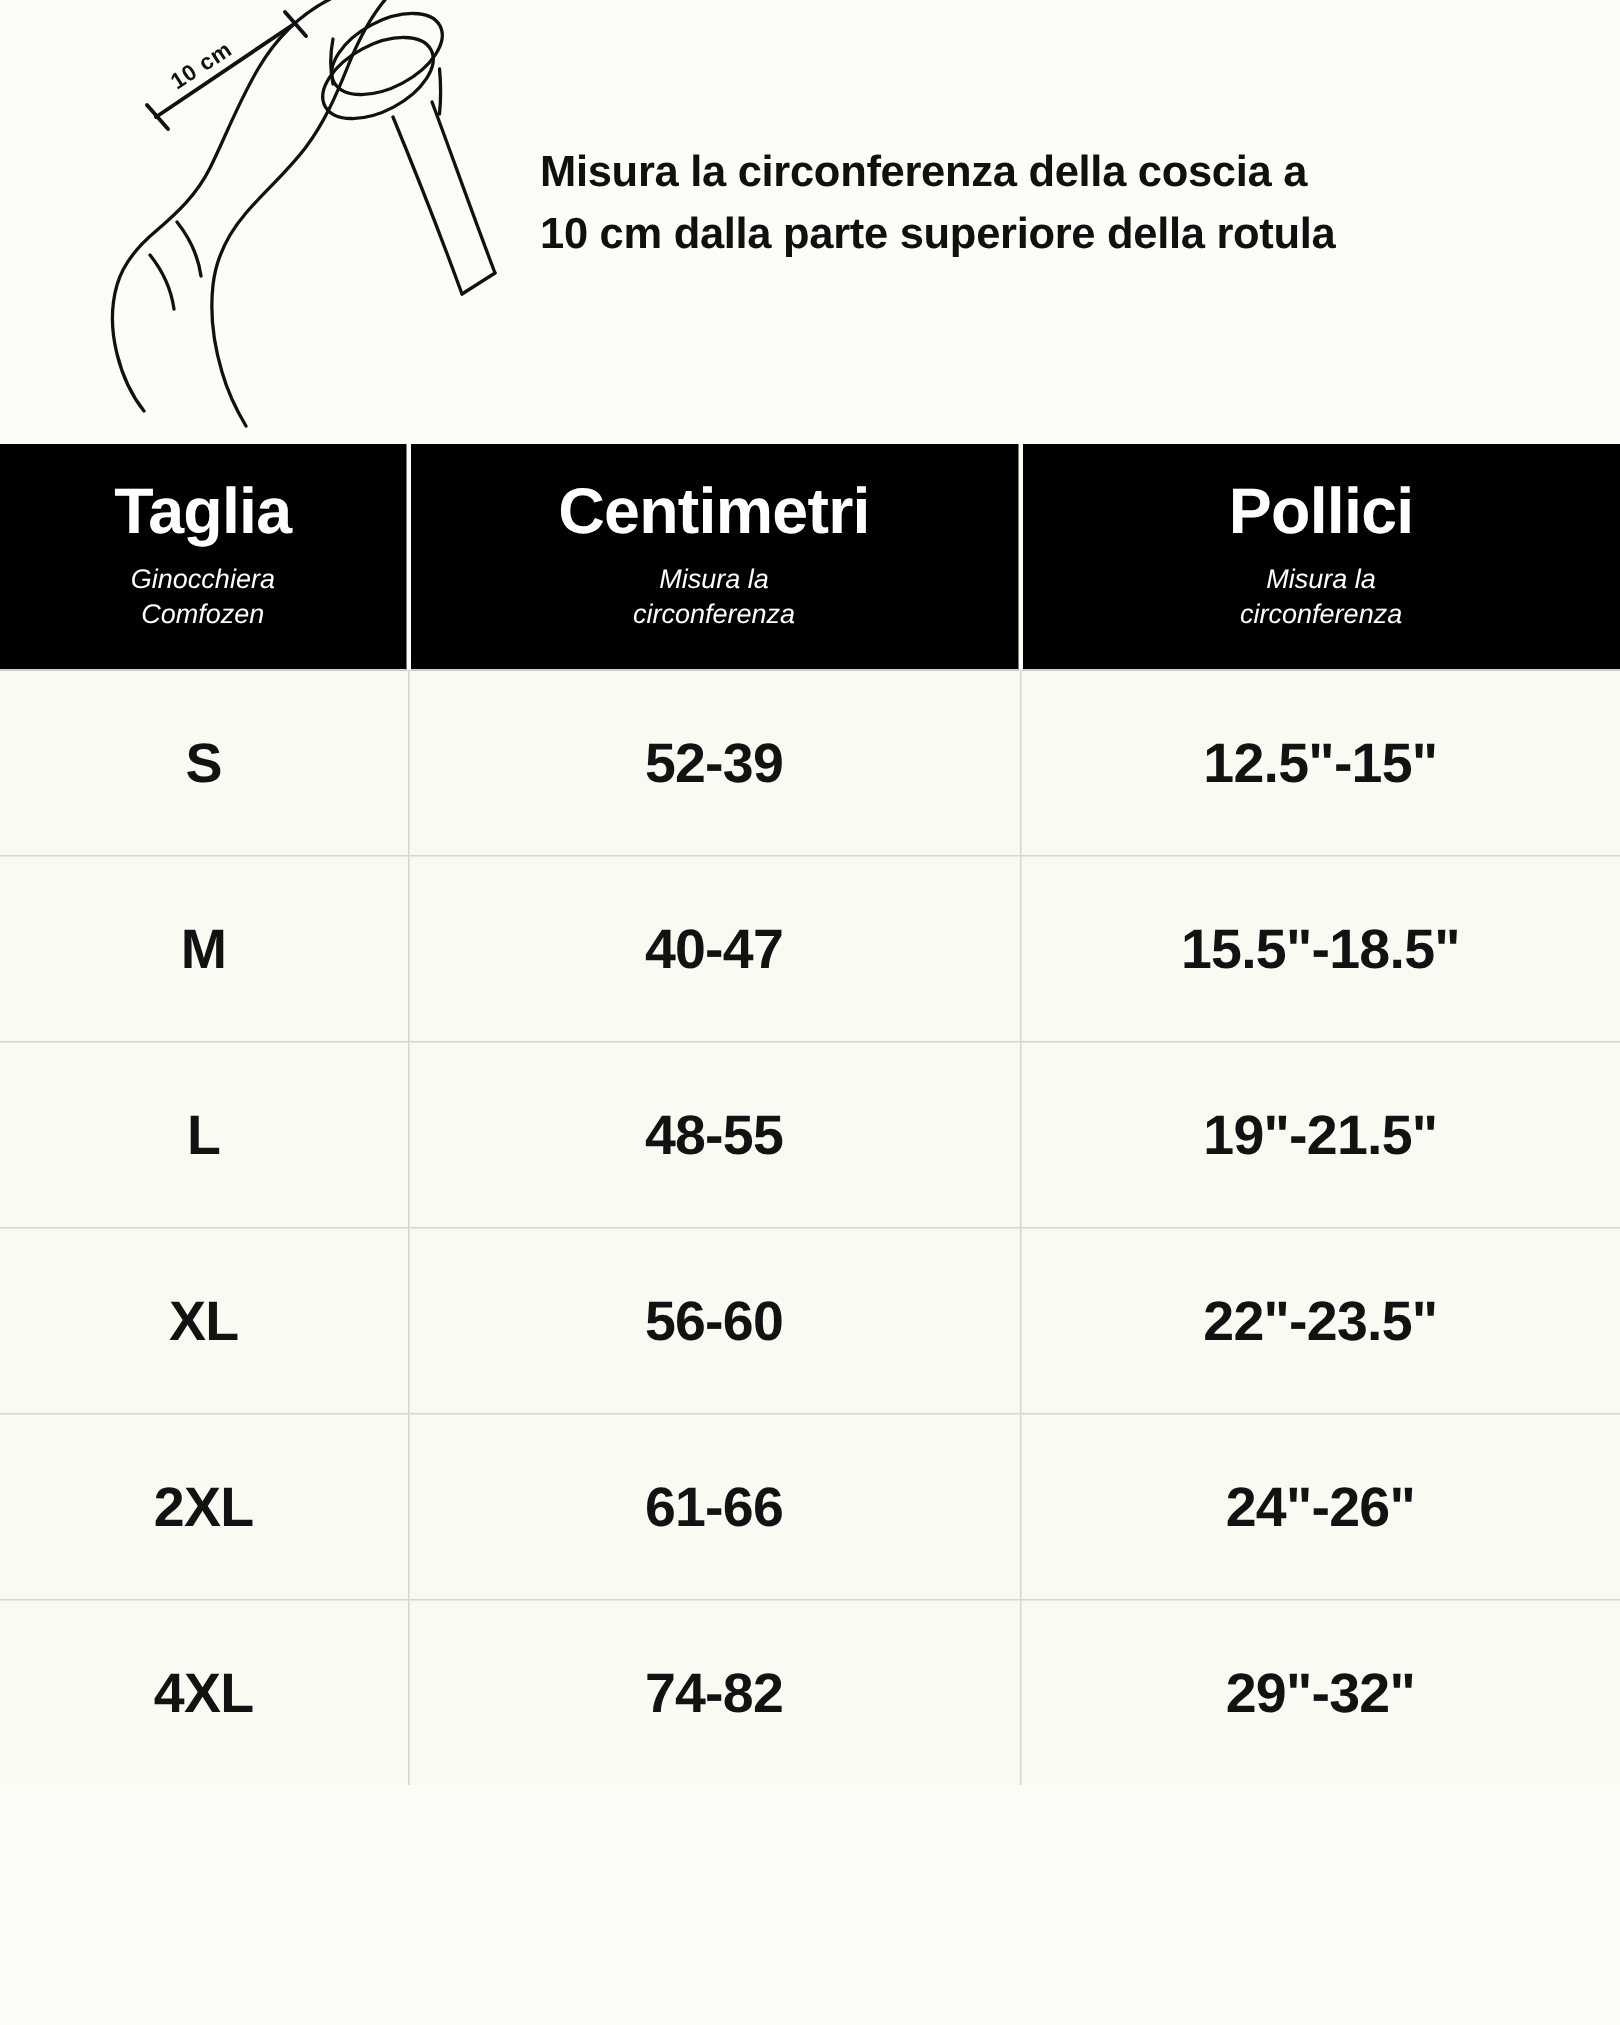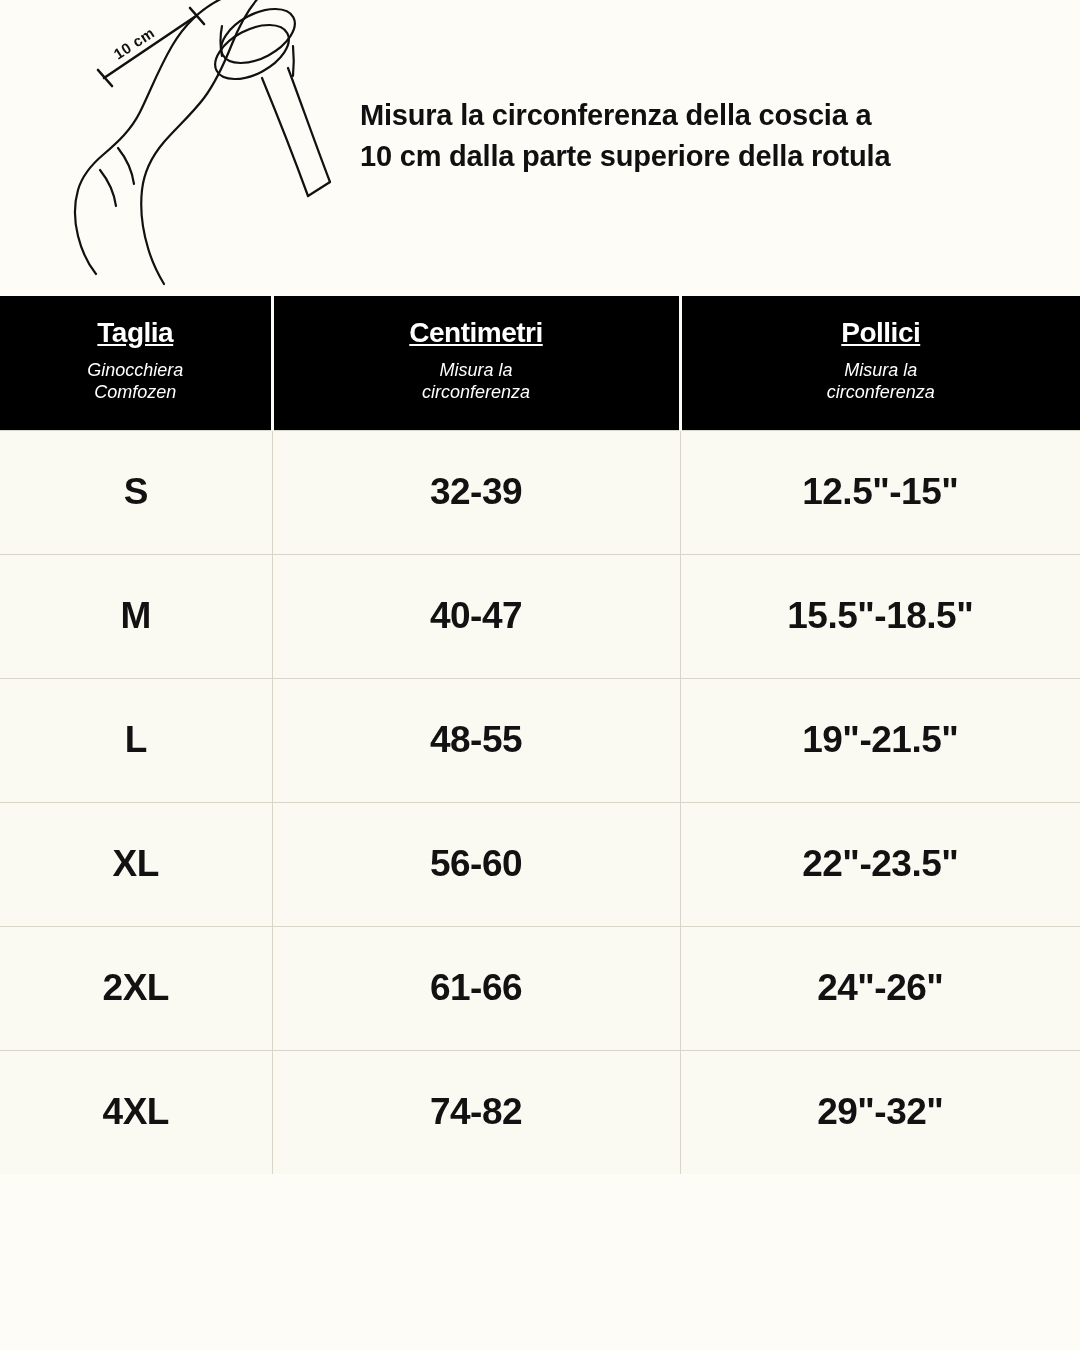--- a/index.html
+++ b/index.html
@@ -57,26 +57,25 @@
     background: #000000;
     color: #ffffff;
     padding: 22px 10px 26px 10px;
     vertical-align: top;
     border-right: 3px solid #fdfcf6;
   }
   .size-table thead th:last-child { border-right: none; }
 
   .th-title {
     display: block;
-    font-size: 28px;
+    font-size: 43px;
     font-weight: bold;
     line-height: 1.1;
     letter-spacing: -0.5px;
     margin-bottom: 10px;
-    text-decoration: underline;
   }
   .th-sub {
     display: block;
     font-size: 18px;
     font-style: italic;
     font-weight: normal;
     line-height: 1.25;
     color: #ffffff;
   }
   .th-sub-line { display: block; }
@@ -173,21 +172,21 @@
         <span class="th-sub">
           <span class="th-sub-line">Misura la</span>
           <span class="th-sub-line">circonferenza</span>
         </span>
       </th>
     </tr>
   </thead>
   <tbody>
     <tr>
       <td>S</td>
-      <td>32-39</td>
+      <td>52-39</td>
       <td>12.5"-15"</td>
     </tr>
     <tr>
       <td>M</td>
       <td>40-47</td>
       <td>15.5"-18.5"</td>
     </tr>
     <tr>
       <td>L</td>
       <td>48-55</td>

